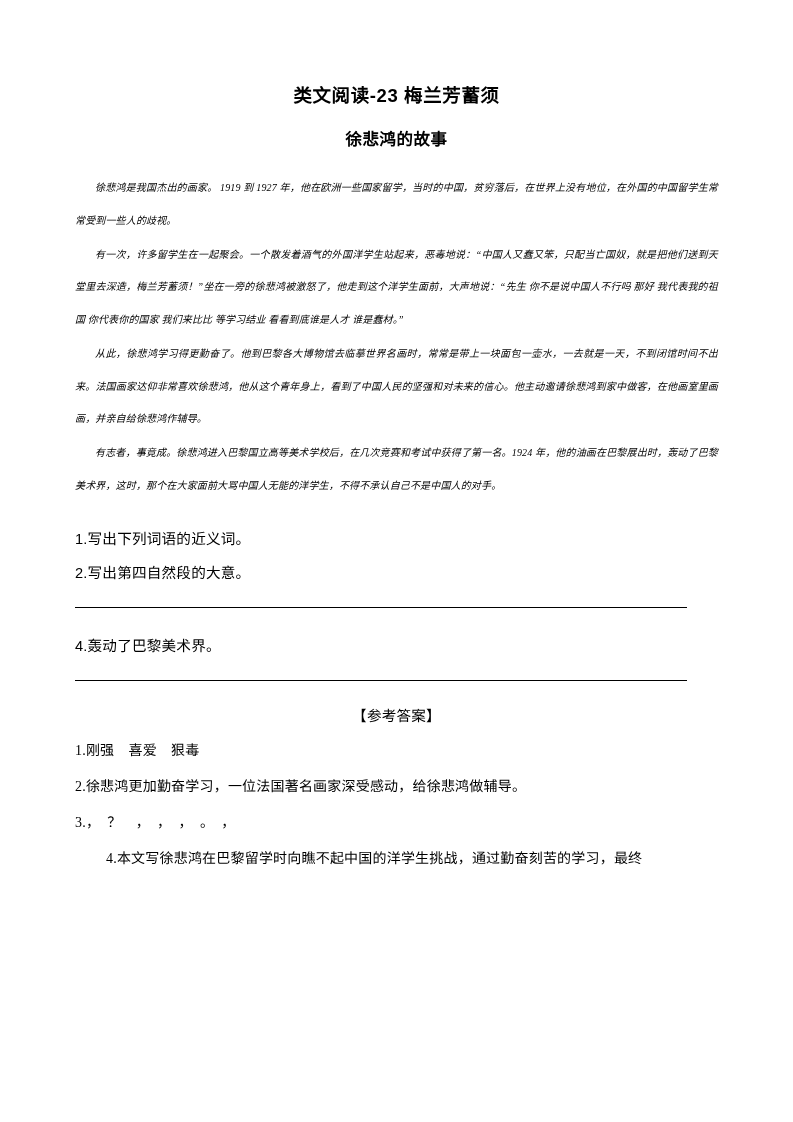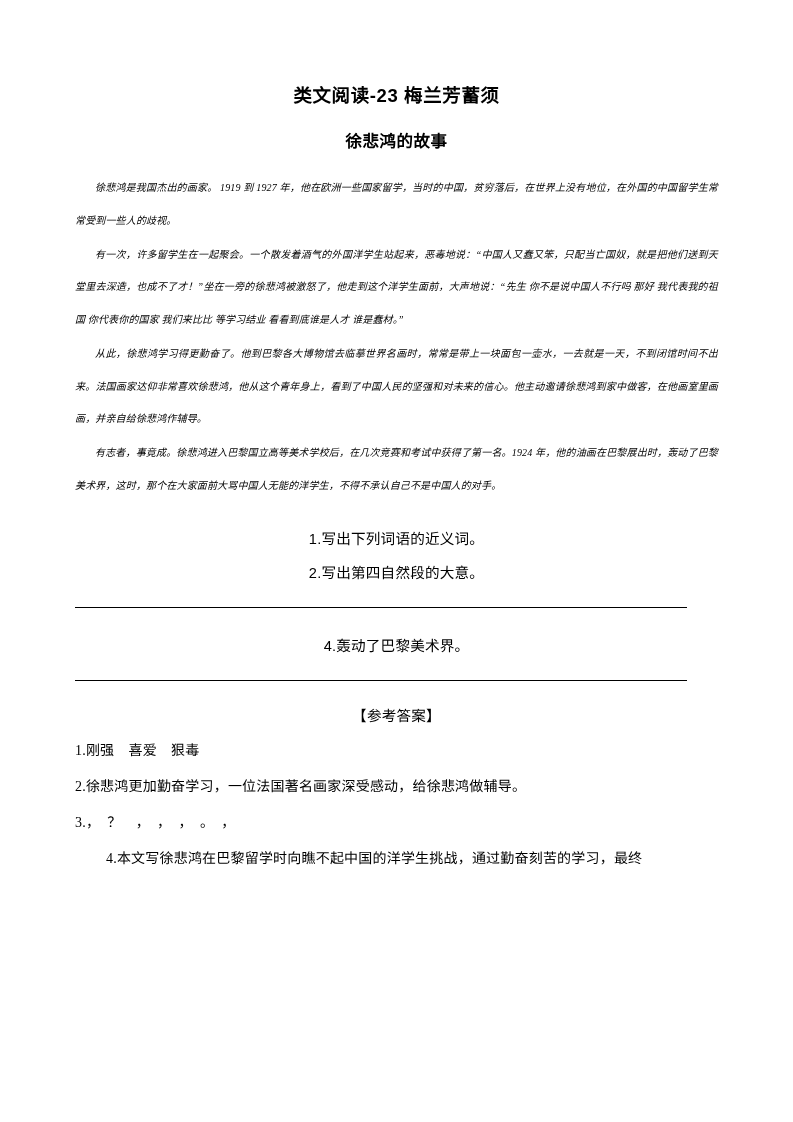--- a/index.html
+++ b/index.html
@@ -36,21 +36,21 @@
     font-family: "Liberation Sans", "DejaVu Sans", sans-serif;
     line-height: 1.35;
   }
   .doc-subtitle {
     margin: 0;
     padding-top: 21px;
     text-align: center;
     font-size: 16.5px;
     font-weight: bold;
     letter-spacing: 0.5px;
-    font-family: Liberation Sans, sans-serif;
+    font-family: Liberation Mono, monospace;
     line-height: 1.35;
   }
 
   
   .prose {
     margin: 0;
     padding-top: 20px;
   }
   .prose p {
     margin: 0 0 2px 0;
@@ -61,21 +61,20 @@
     text-justify: inter-ideograph;
     text-indent: 2em;
     letter-spacing: 0.15px;
     font-style: italic;
     font-weight: 400;
   }
 
   
   .questions {
     padding-top: 18px;
-    text-align: center;
   }
   .q {
     margin: 0;
     font-size: 14.6px;
     line-height: 34px;
     font-family: "Liberation Sans", "DejaVu Sans", sans-serif;
     letter-spacing: 0.2px;
   }
   .q-syn {
     margin: 0;
@@ -130,21 +129,21 @@
 <body>
 
 <div class="page">
 
   <h1 class="doc-title">类文阅读-23 梅兰芳蓄须</h1>
 
   <h2 class="doc-subtitle">徐悲鸿的故事</h2>
 
   <div class="prose">
     <p>徐悲鸿是我国杰出的画家。 1919 到 1927 年，他在欧洲一些国家留学，当时的中国，贫穷落后，在世界上没有地位，在外国的中国留学生常常受到一些人的歧视。</p>
-    <p>有一次，许多留学生在一起聚会。一个散发着酒气的外国洋学生站起来，恶毒地说：“中国人又蠢又笨，只配当亡国奴，就是把他们送到天堂里去深造，也成不了才！”坐在一旁的徐悲鸿被激怒了，他走到这个洋学生面前，大声地说：“先生 你不是说中国人不行吗 那好 我代表我的祖国 你代表你的国家 我们来比比 等学习结业 看看到底谁是人才 谁是蠢材。”</p>
+    <p>有一次，许多留学生在一起聚会。一个散发着酒气的外国洋学生站起来，恶毒地说：“中国人又蠢又笨，只配当亡国奴，就是把他们送到天堂里去深造，梅兰芳蓄须！”坐在一旁的徐悲鸿被激怒了，他走到这个洋学生面前，大声地说：“先生 你不是说中国人不行吗 那好 我代表我的祖国 你代表你的国家 我们来比比 等学习结业 看看到底谁是人才 谁是蠢材。”</p>
     <p>从此，徐悲鸿学习得更勤奋了。他到巴黎各大博物馆去临摹世界名画时，常常是带上一块面包一壶水，一去就是一天，不到闭馆时间不出来。法国画家达仰非常喜欢徐悲鸿，他从这个青年身上，看到了中国人民的坚强和对未来的信心。他主动邀请徐悲鸿到家中做客，在他画室里画画，并亲自给徐悲鸿作辅导。</p>
     <p>有志者，事竟成。徐悲鸿进入巴黎国立高等美术学校后，在几次竞赛和考试中获得了第一名。1924 年，他的油画在巴黎展出时，轰动了巴黎美术界，这时，那个在大家面前大骂中国人无能的洋学生，不得不承认自己不是中国人的对手。</p>
   </div>
 
   <div class="questions">
 
     <p class="q"><span>1.</span><span>写出下列词语的近义词。</span></p>
 
 
     <p class="q"><span>2.</span><span>写出第四自然段的大意。</span></p>

